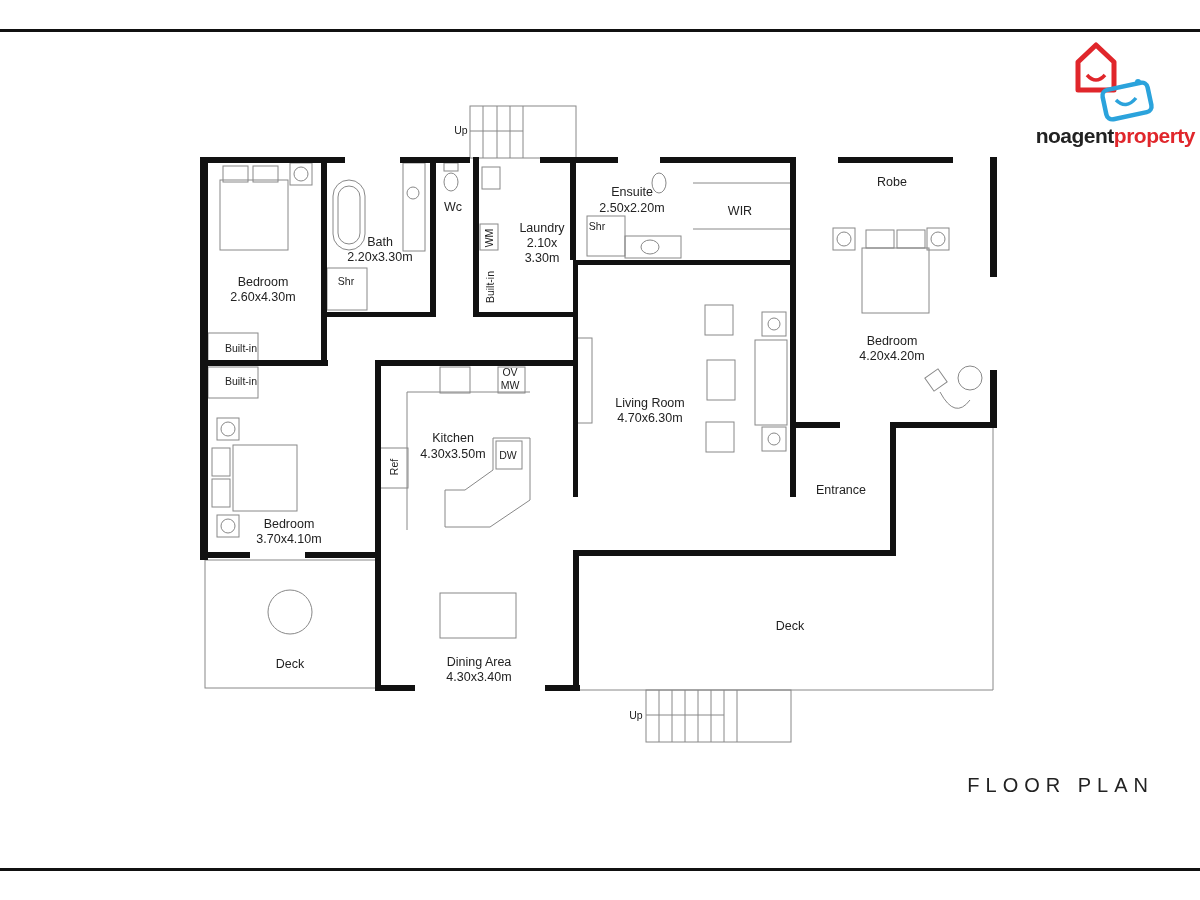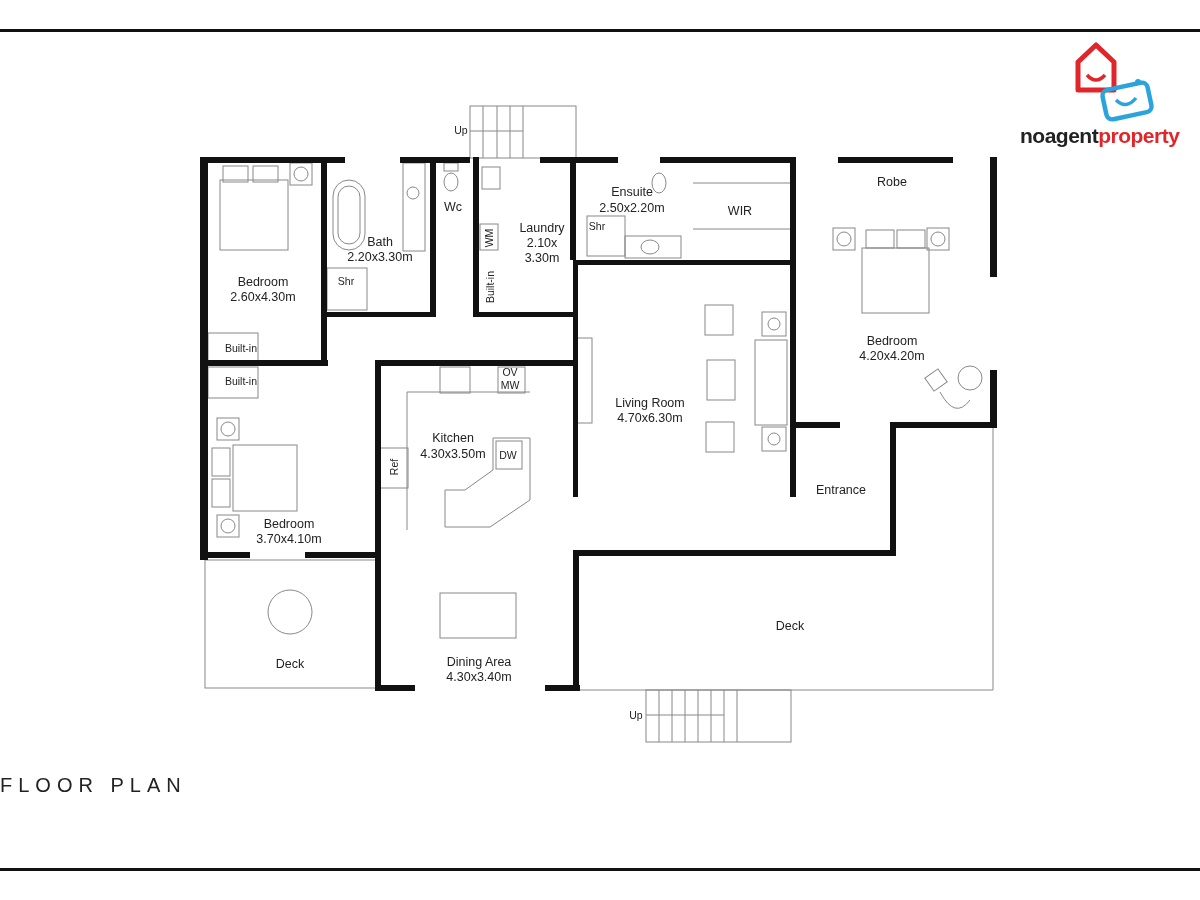--- a/index.html
+++ b/index.html
@@ -1,23 +1,23 @@
 <!DOCTYPE html>
 <html><head>
 <meta charset="utf-8">
 <style>
   html,body{margin:0;padding:0;background:#fff;}
   body{width:1200px;height:900px;position:relative;overflow:hidden;font-family:"Liberation Sans",sans-serif;}
   .frame-line{position:absolute;left:0;width:1200px;height:3px;background:#111;}
   svg{position:absolute;left:0;top:0;}
   .lbl{font-family:"Liberation Sans",sans-serif;font-size:12.5px;fill:#222;text-anchor:middle;}
   .lbl-sm{font-family:"Liberation Sans",sans-serif;font-size:10.5px;fill:#222;text-anchor:middle;}
-  .title{position:absolute;left:0;width:1154px;top:774px;text-align:left;font-size:20px;letter-spacing:6px;color:#222;}
+  .title{position:absolute;left:0;width:1154px;top:774px;text-align:right;font-size:20px;letter-spacing:6px;color:#222;}
   .logo{position:absolute;left:1020px;top:40px;width:175px;height:115px;}
-  .logo-text{position:absolute;left:0;top:84px;width:175px;text-align:left;font-size:21px;font-weight:bold;letter-spacing:-0.5px;}
+  .logo-text{position:absolute;left:0;top:84px;width:175px;text-align:right;font-size:21px;font-weight:bold;letter-spacing:-0.5px;}
   .logo-text .a{color:#222;} .logo-text .b{color:#e0262b;}
 </style>
 </head>
 <body>
 
 <div class="frame-line" style="top:29px"></div>
 <div class="frame-line" style="top:868px"></div>
 
 <div class="logo">
   <svg width="175" height="85" viewBox="0 0 175 85">

